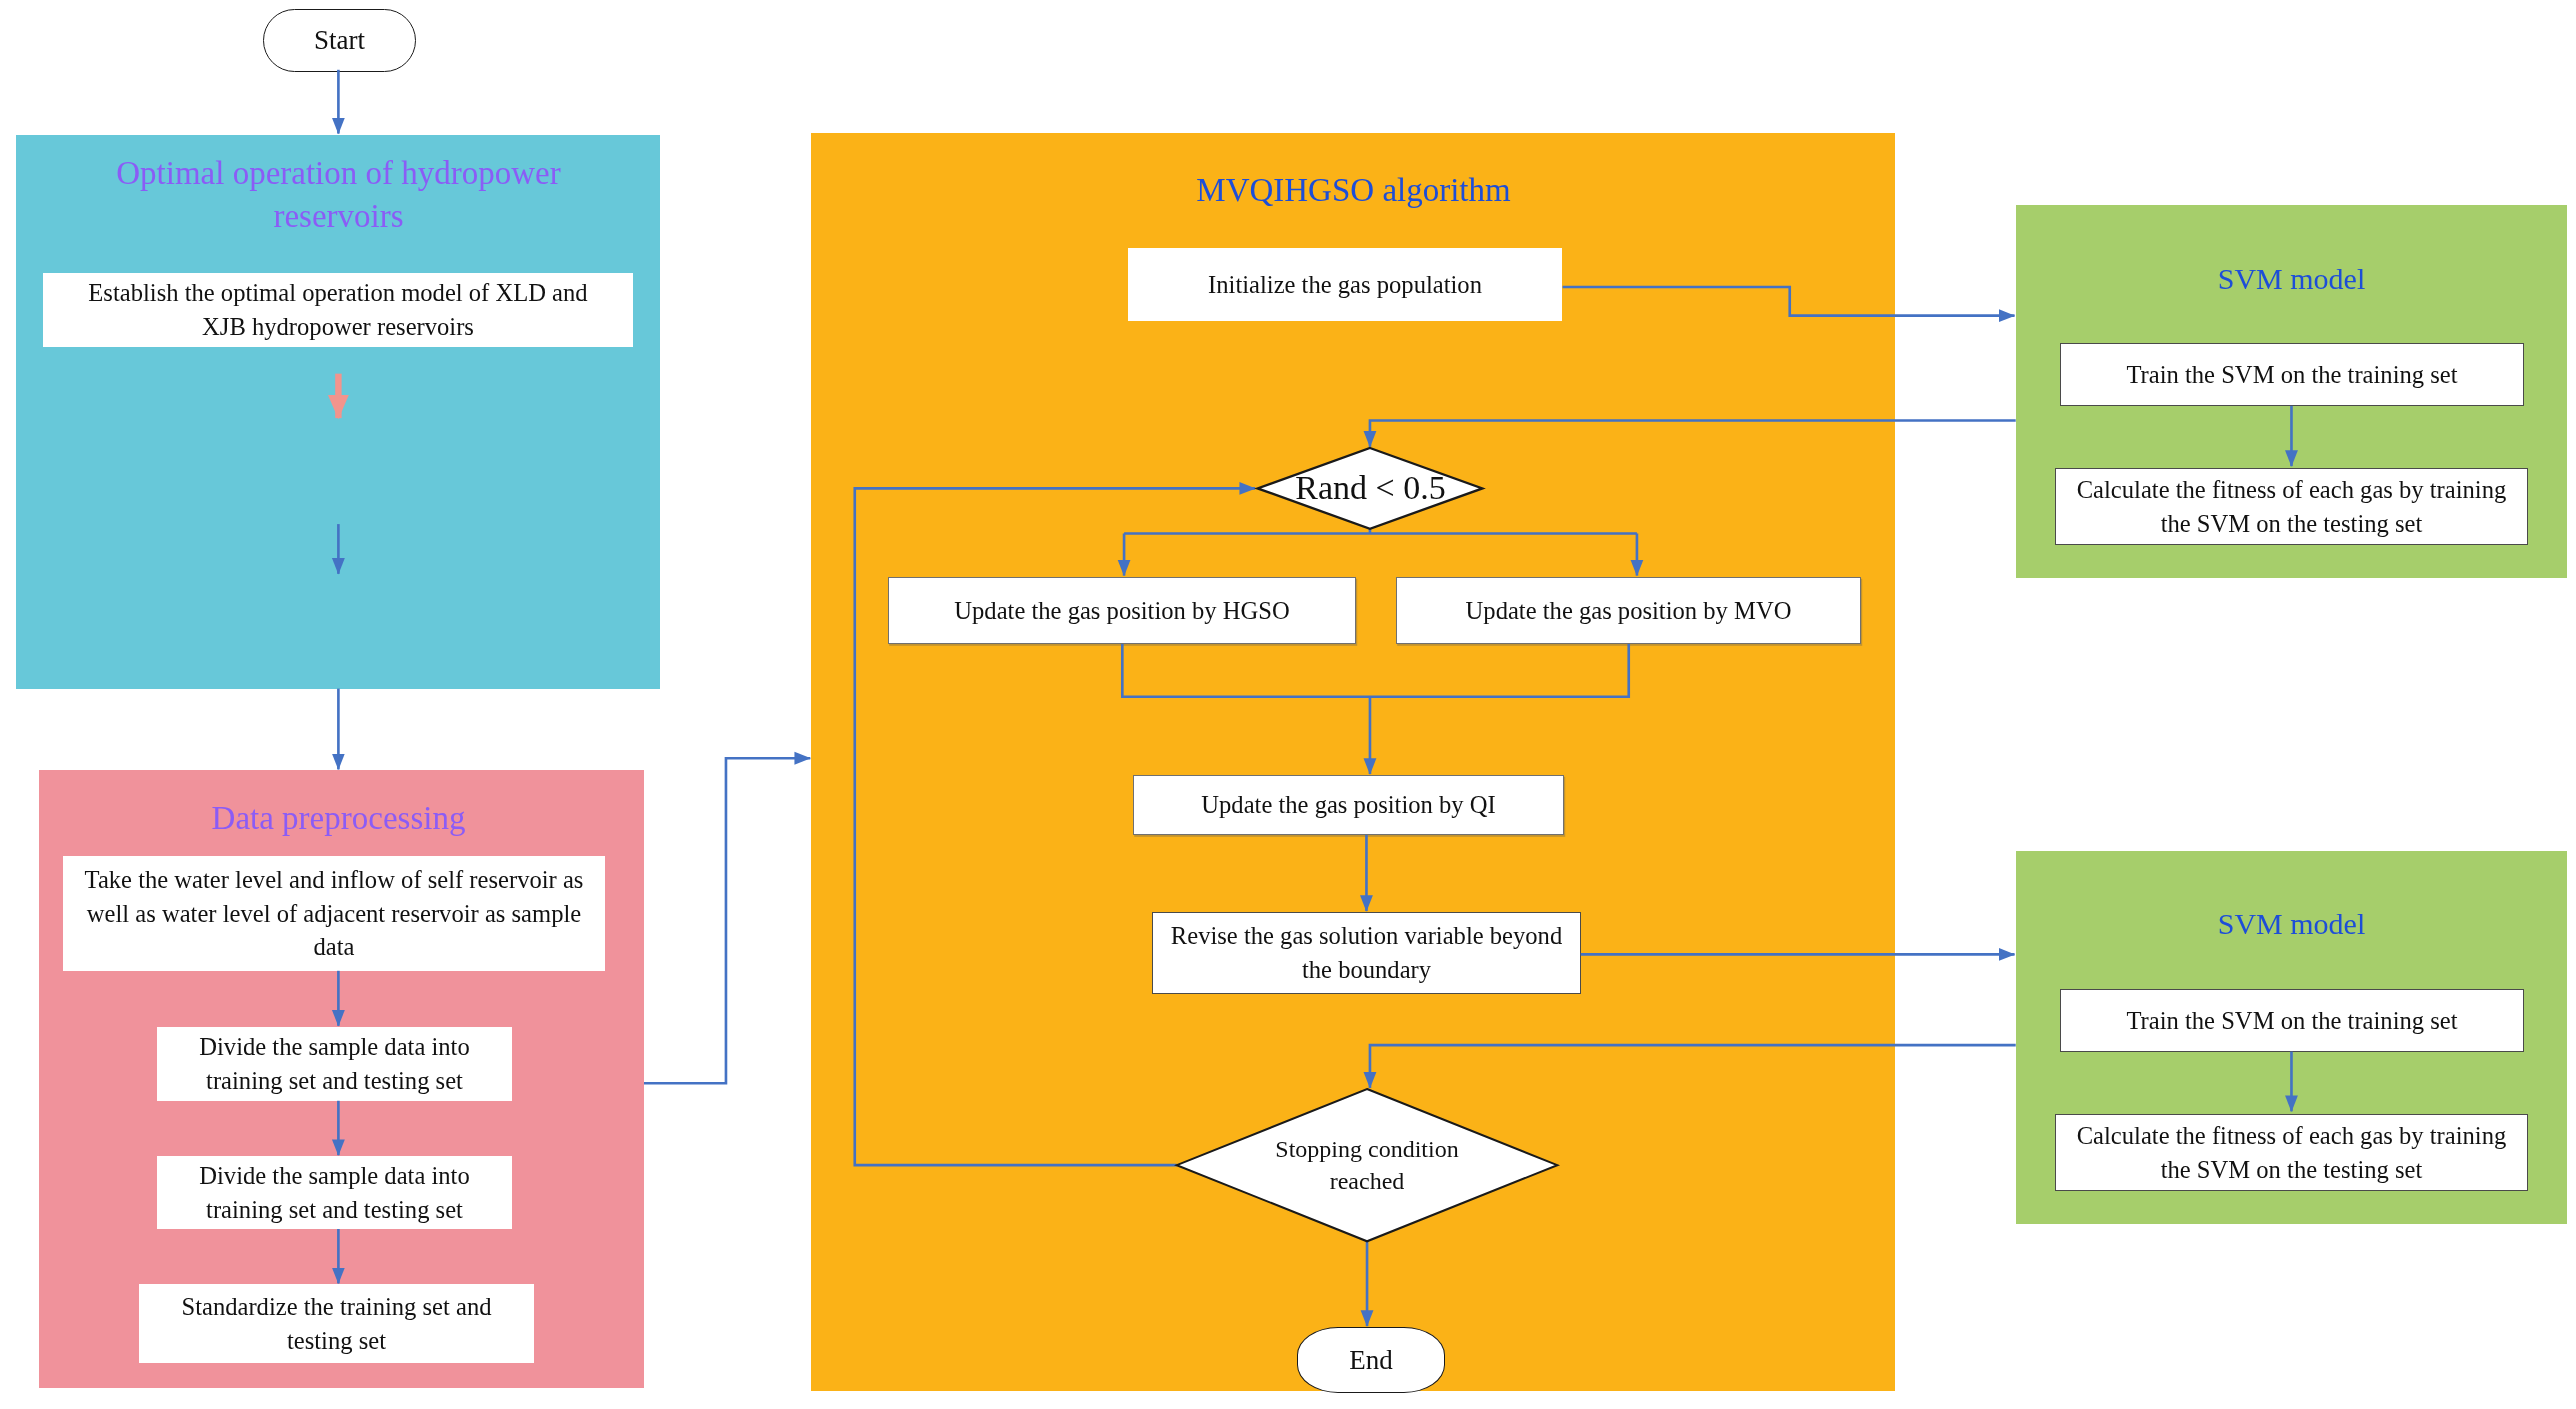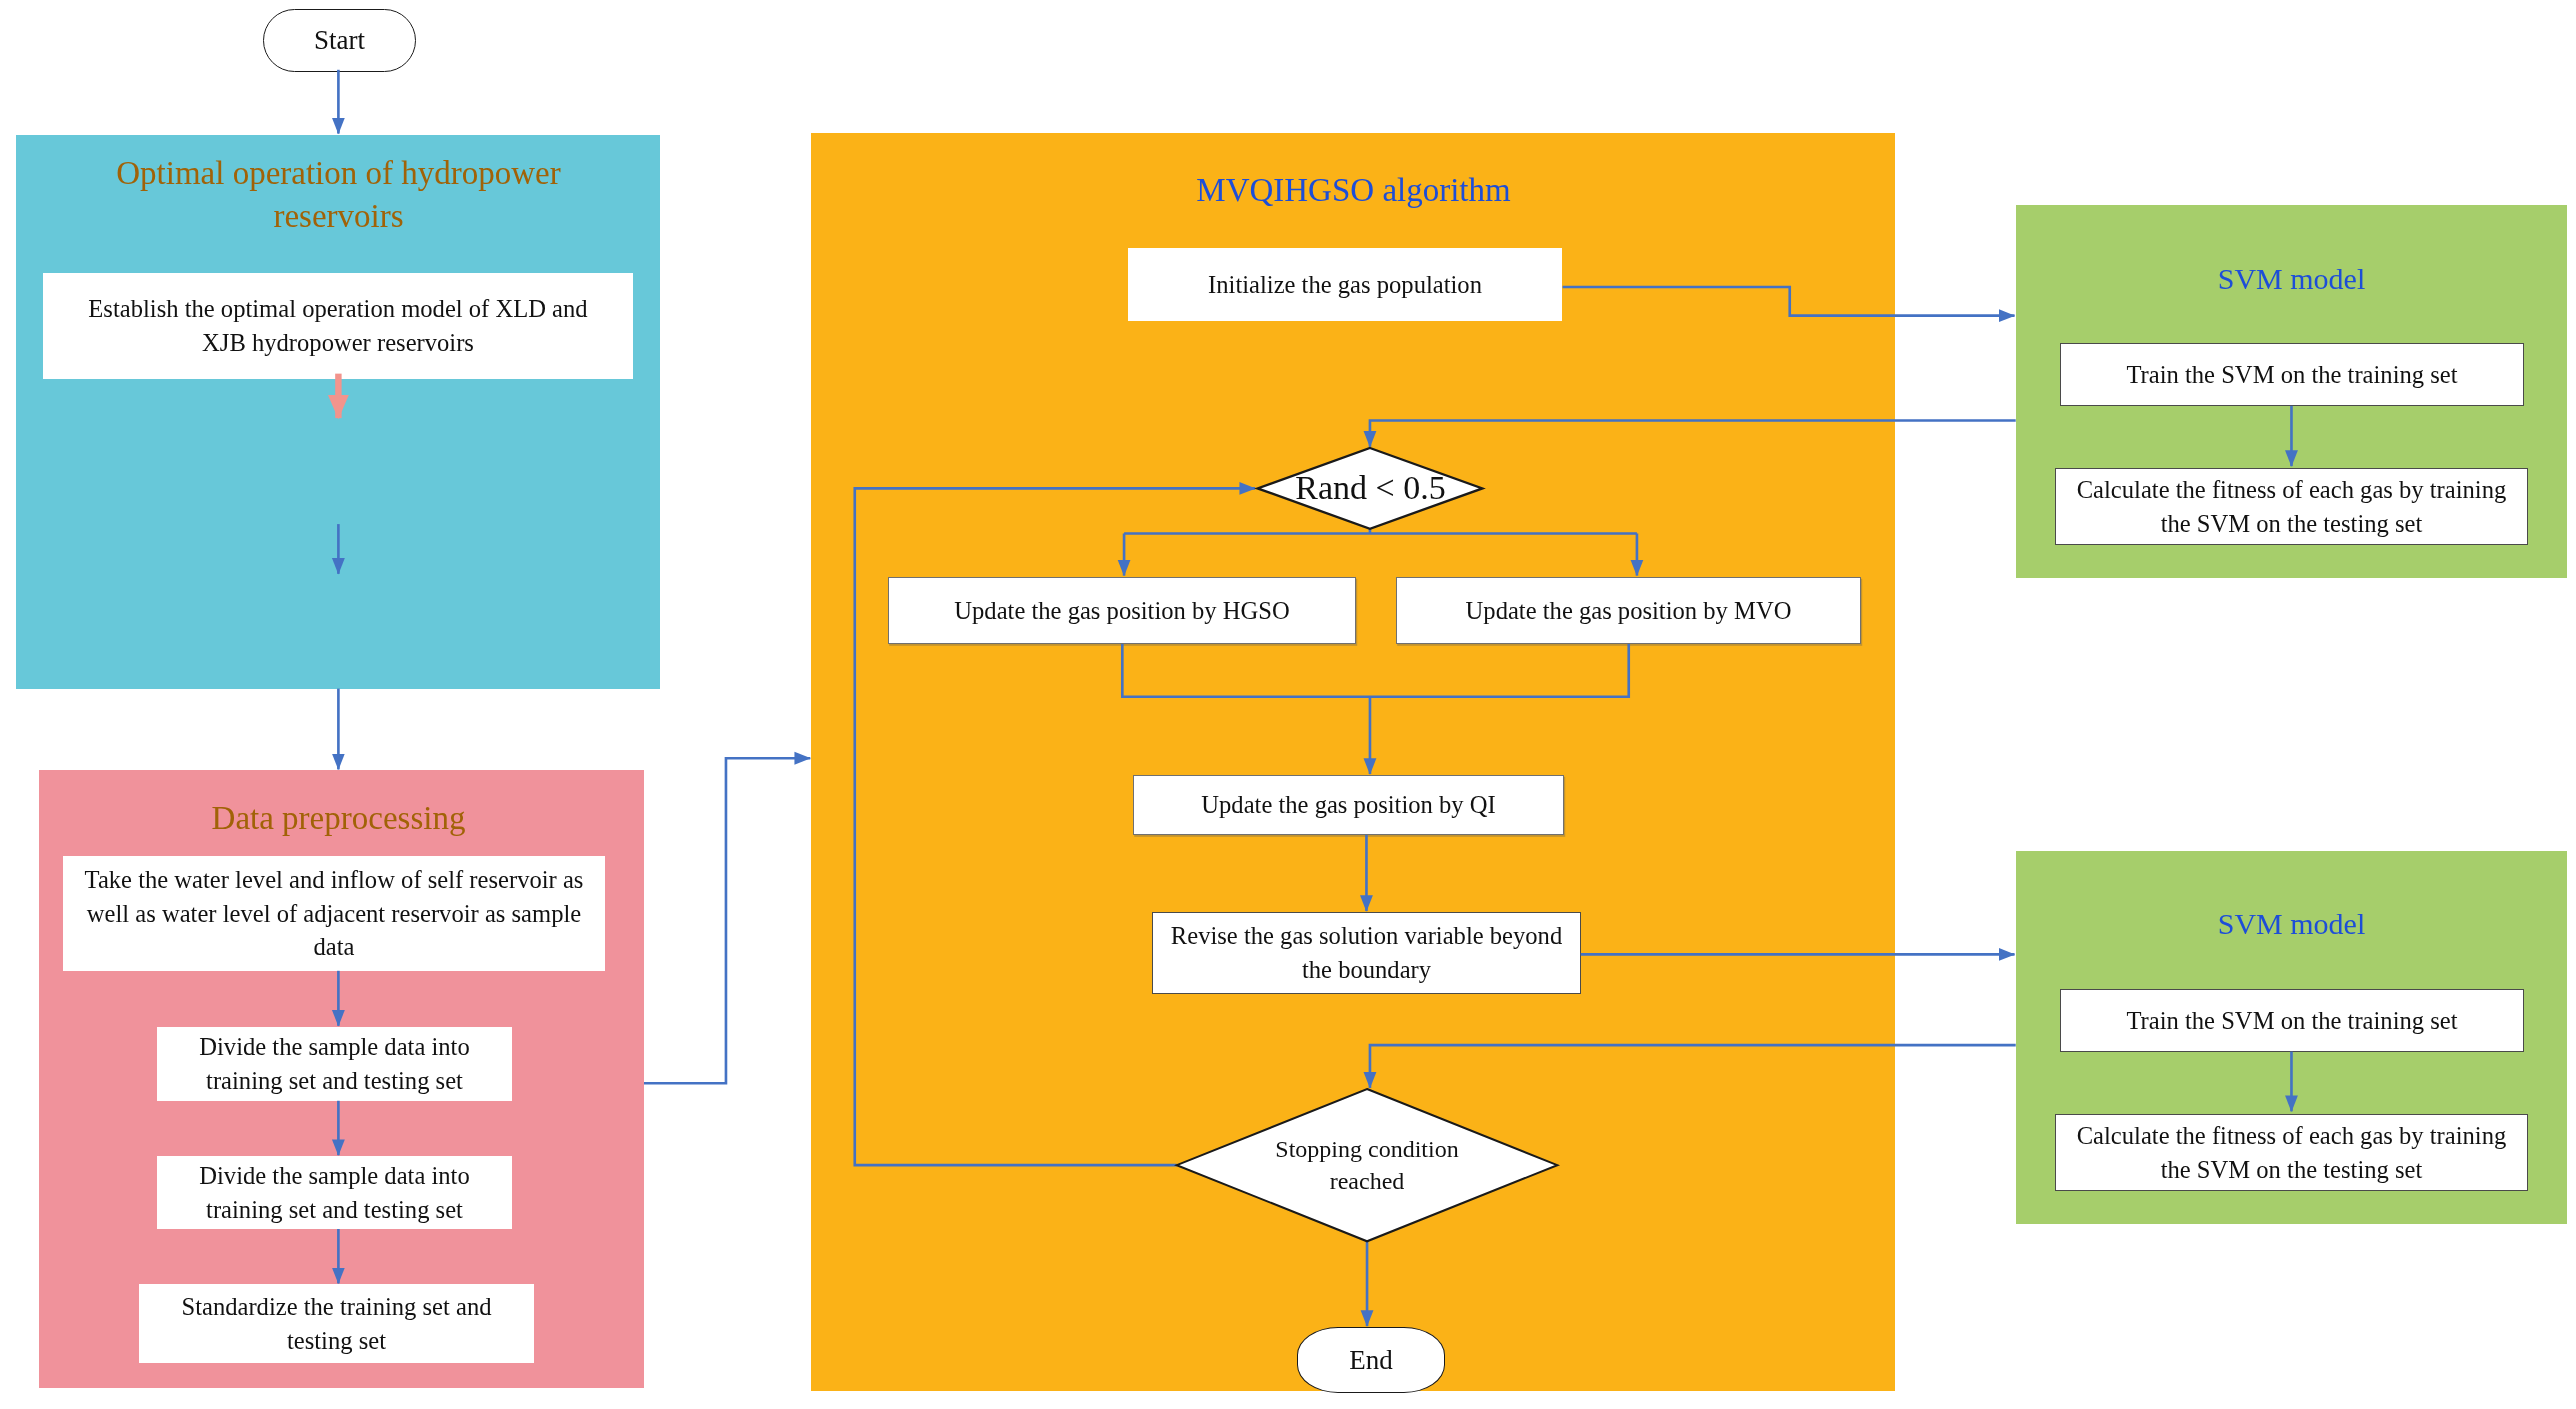--- a/index.html
+++ b/index.html
@@ -7,21 +7,21 @@
     position:relative;width:2576px;height:1410px;background:#ffffff;overflow:hidden;
     font-family:"Liberation Serif","DejaVu Serif",serif;color:#111;
   }
   .panel{position:absolute;z-index:1;}
   .panel-hydro{background:#67C8D9;}
   .panel-pink{background:#F0929B;}
   .panel-orange{background:#FBB217;}
   .panel-green{background:#A6CE6B;}
   .panel-title{
     position:absolute;z-index:2;display:flex;align-items:center;justify-content:center;
-    text-align:center;font-size:33px;line-height:1.3;color:#a16207;
+    text-align:center;font-size:33px;line-height:1.3;color:#8b5cf6;
   }
   .panel-title.accent{color:#1d4ed8;}
   .wbox{
     position:absolute;z-index:2;background:#ffffff;display:flex;align-items:center;justify-content:center;
     text-align:center;font-size:24.6px;line-height:1.38;box-sizing:border-box;
   }
   .bordered-soft{border:1.2px solid #707070;box-shadow:1.2px 1.8px 0 rgba(90,90,90,.35);}
   .bordered-dark{border:1.8px solid #4a4a4a;}
   .bordered-green{border:1.2px solid #4a4a4a;}
   .terminator{
@@ -40,21 +40,21 @@
 <body>
 
 <div class="stage">
 
   <div class="terminator start" style="left:263px;top:8.8px;width:151px;height:61px;">
     <span>Start</span>
   </div>
 
   <div class="panel panel-hydro" style="left:16.4px;top:135px;width:644px;height:554px;"></div>
   <div class="panel-title" style="left:110px;top:148px;width:457px;height:94px;">Optimal operation of hydropower reservoirs</div>
-  <div class="wbox" style="left:43px;top:273px;width:590px;height:106px;padding:12px 38px;">Establish the optimal operation model of XLD and XJB hydropower reservoirs</div>
+  <div class="wbox" style="left:43px;top:273px;width:590px;height:74px;padding:12px 38px;">Establish the optimal operation model of XLD and XJB hydropower reservoirs</div>
 
   <div class="panel panel-pink" style="left:39px;top:770px;width:605px;height:618px;"></div>
   <div class="panel-title" style="left:163px;top:792px;width:351px;height:53px;">Data preprocessing</div>
   <div class="wbox" style="left:63px;top:856px;width:542px;height:115px;padding:0 11.7px;">Take the water level and inflow of self reservoir as well as water level of adjacent reservoir as sample data</div>
   <div class="wbox" style="left:157px;top:1027px;width:355px;height:74px;padding:0 11.7px;">Divide the sample data into training set and testing set</div>
   <div class="wbox" style="left:157px;top:1156px;width:355px;height:73px;padding:0 11.7px;">Divide the sample data into training set and testing set</div>
   <div class="wbox" style="left:139px;top:1284px;width:395px;height:79px;padding:0 17.6px;">Standardize the training set and testing set</div>
 
   <div class="panel panel-orange" style="left:811px;top:133px;width:1084px;height:1258px;"></div>
   <div class="panel-title accent" style="left:1046px;top:167px;width:615px;height:47px;">MVQIHGSO algorithm</div>

